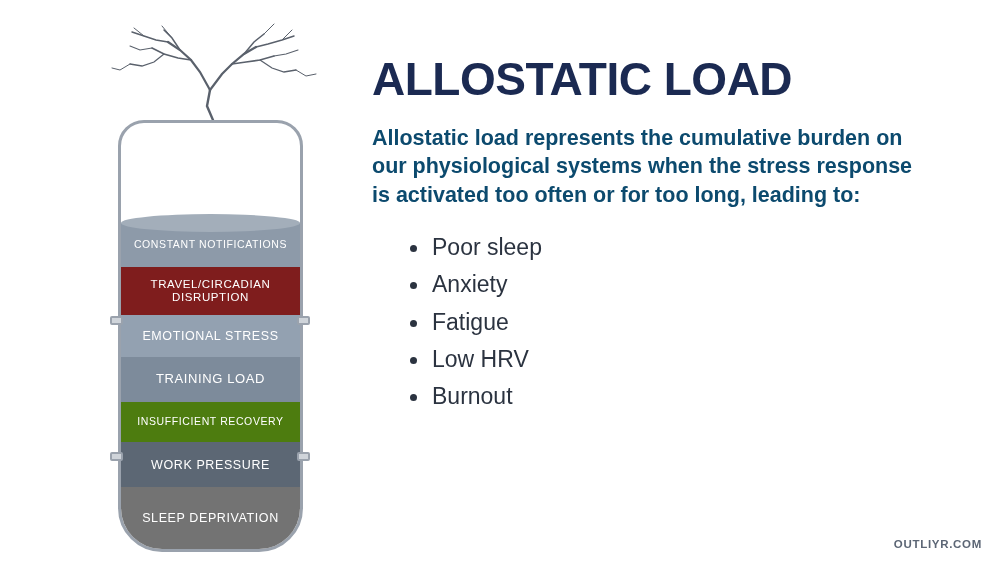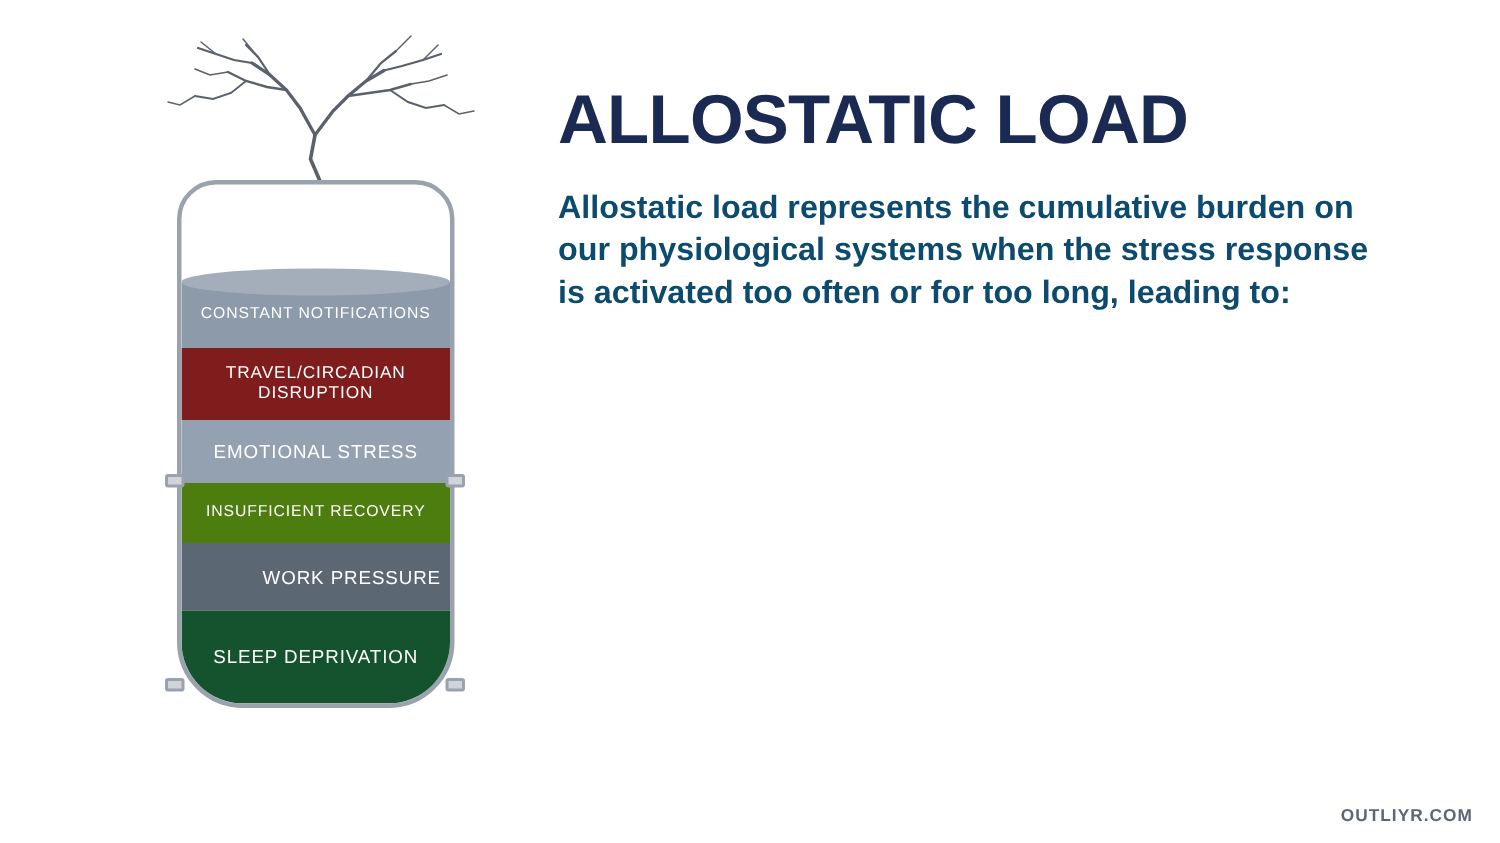--- a/index.html
+++ b/index.html
@@ -36,21 +36,21 @@
     top: 0;
     width: 300px;
     height: 140px;
   }
 
   .vessel {
     position: absolute;
     left: 58px;
     top: 100px;
     width: 185px;
-    height: 352px;
+    height: 432px;
     border: 3px solid #9aa2ad;
     border-radius: 26px 26px 44px 44px;
     background: #ffffff;
     box-sizing: border-box;
     overflow: hidden;
   }
 
   .vessel-inner {
     position: absolute;
     left: 0;
@@ -206,43 +206,53 @@
         </div>
 
         <div class="layer" style="height:48px;background:#7f1d1d;font-size:11.5px;">
           <span>TRAVEL/CIRCADIAN DISRUPTION</span>
         </div>
 
         <div class="layer" style="height:42px;background:#93a1b1;font-size:12.5px;">
           <span>EMOTIONAL STRESS</span>
         </div>
 
+        <div class="layer" style="height:45px;background:#7d8b9b;font-size:13px;">
+          <span>TRAINING LOAD</span>
+        </div>
 
         <div class="layer" style="height:40px;background:#4d7c0f;font-size:10.5px;">
           <span>INSUFFICIENT RECOVERY</span>
         </div>
 
-        <div class="layer" style="height:45px;background:#5c6774;font-size:12.5px;justify-content:flex-end;">
+        <div class="layer" style="height:45px;background:#5c6774;font-size:12.5px;">
           <span>WORK PRESSURE</span>
         </div>
 
-        <div class="layer" style="height:62px;background:#14532d;font-size:12.5px;">
+        <div class="layer" style="height:62px;background:#737373;font-size:12.5px;">
           <span>SLEEP DEPRIVATION</span>
         </div>
 
       </div>
     </div>
 
     <div class="nub" style="left:50px;top:432px;"></div>
     <div class="nub" style="left:237px;top:432px;"></div>
     <div class="nub" style="left:50px;top:296px;"></div>
     <div class="nub" style="left:237px;top:296px;"></div>
 
   </div>
 
   <div class="content">
     <h1 class="title">ALLOSTATIC LOAD</h1>
     <p class="lede">Allostatic load represents the cumulative burden on our physiological systems when the stress response is activated too often or for too long, leading to:</p>
+    <ul class="bullets">
+      <li>Poor sleep</li>
+      <li>Anxiety</li>
+      <li>Fatigue</li>
+      <li>Low HRV</li>
+      <li>Burnout</li>
+    </ul>
   </div>
 
   <div class="watermark">OUTLIYR.COM</div>
 
 </div>
 
 </body></html>

